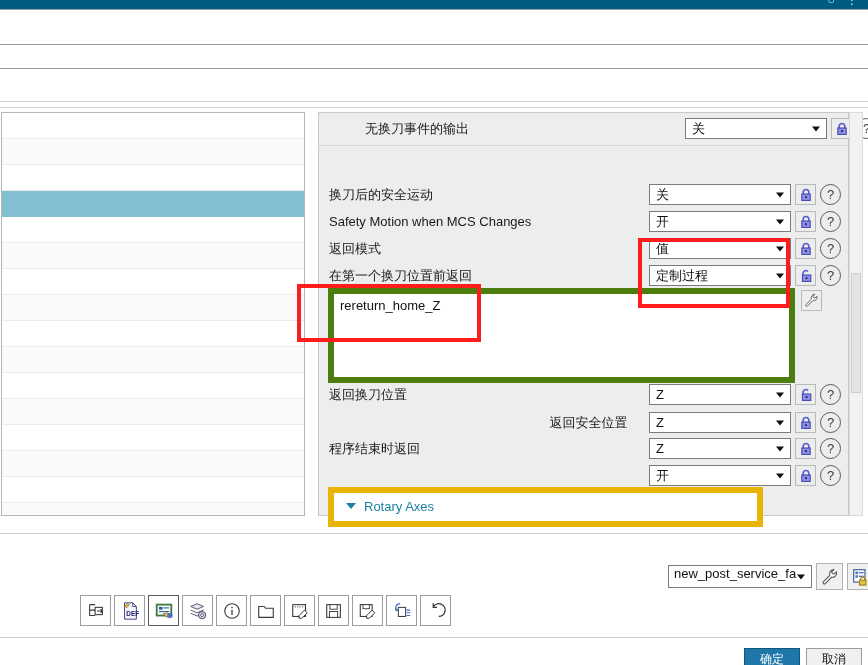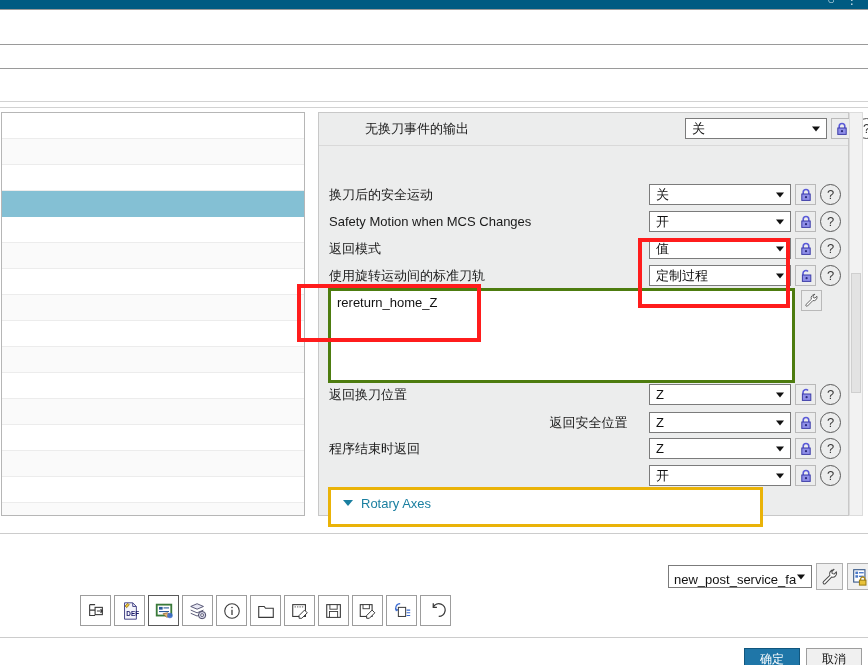--- a/index.html
+++ b/index.html
@@ -115,31 +115,31 @@
   .section-hdr .stitle {
     margin-left: 8px; font-size: 13px; color: #1a7fa0;
   }
 
   .sep-line { position: absolute; left: 0; width: 529px; height: 1px; background: #d9d9d9; }
 
   
   .textarea-box {
     position: absolute; left: 328px; top: 288px;
     width: 467px; height: 95px;
-    background: #ffffff; border: 3px solid #4d7c0f;
+    background: #ffffff; border: 6px solid #4d7c0f;
     box-sizing: border-box;
     font-size: 13px; color: #111;
     padding: 4px 6px;
   }
 
   
   .nested-block {
     position: absolute; left: 328px; top: 487px;
     width: 435px; height: 40px;
-    background: #ffffff; border: 3px solid #eab308;
+    background: #ffffff; border: 6px solid #eab308;
     box-sizing: border-box;
   }
   .nested-block .section-hdr2 {
     display: flex; align-items: center; height: 26px;
   }
   .nested-block .tri {
     margin-left: 12px; width: 0; height: 0;
     border-left: 5px solid transparent; border-right: 5px solid transparent;
     border-top: 6px solid #1a7fa0;
   }
@@ -152,21 +152,21 @@
   }
 
   
   .bottom-combo-wrap {
     position: absolute; left: 668px; top: 563px;
     display: flex; align-items: center;
   }
   .bottom-combo {
     width: 144px; height: 23px; background: #ffffff;
     border: 1px solid #7b7b7b; box-sizing: border-box;
-    display: flex; align-items: flex-end; position: relative;
+    display: flex; align-items: flex-start; position: relative;
     font-size: 13px; color: #111;
   }
   .bottom-combo .cval { margin-left: 5px; white-space: nowrap; }
   .bottom-combo .carrow {
     position: absolute; right: 6px; top: 50%; transform: translateY(-50%);
     width: 0; height: 0;
     border-left: 4px solid transparent; border-right: 4px solid transparent;
     border-top: 5px solid #111;
   }
   .bottom-tool {
@@ -319,21 +319,21 @@
             <circle cx="7" cy="9.2" r="1.1" fill="#2a2a7a"></circle>
           </svg>
         </div>
         <div class="helpbtn">
           <span class="circ">?</span>
         </div>
       </div>
     </div>
 
     <div class="prow" style="top:149px;">
-      <span class="plabel">使用旋转运动间的标准刀轨</span>
+      <span class="plabel">在第一个换刀位置前返回</span>
       <div class="pctrl">
         <div class="combo">
           <span class="cval">定制过程</span>
           <span class="carrow"></span>
         </div>
         <div class="sqbtn">
           <svg width="14" height="14" viewBox="0 0 14 14">
             <path d="M4.0 6V4.3a2.8 2.8 0 0 1 5.0-1.7" fill="none" stroke="#5a5ad8" stroke-width="1.6"></path>
             <rect x="3.4" y="6" width="8.4" height="6.4" fill="#8f8fe8" stroke="#3d3da8" stroke-width="1"></rect>
             <circle cx="7.6" cy="9.2" r="1.1" fill="#2a2a7a"></circle>

